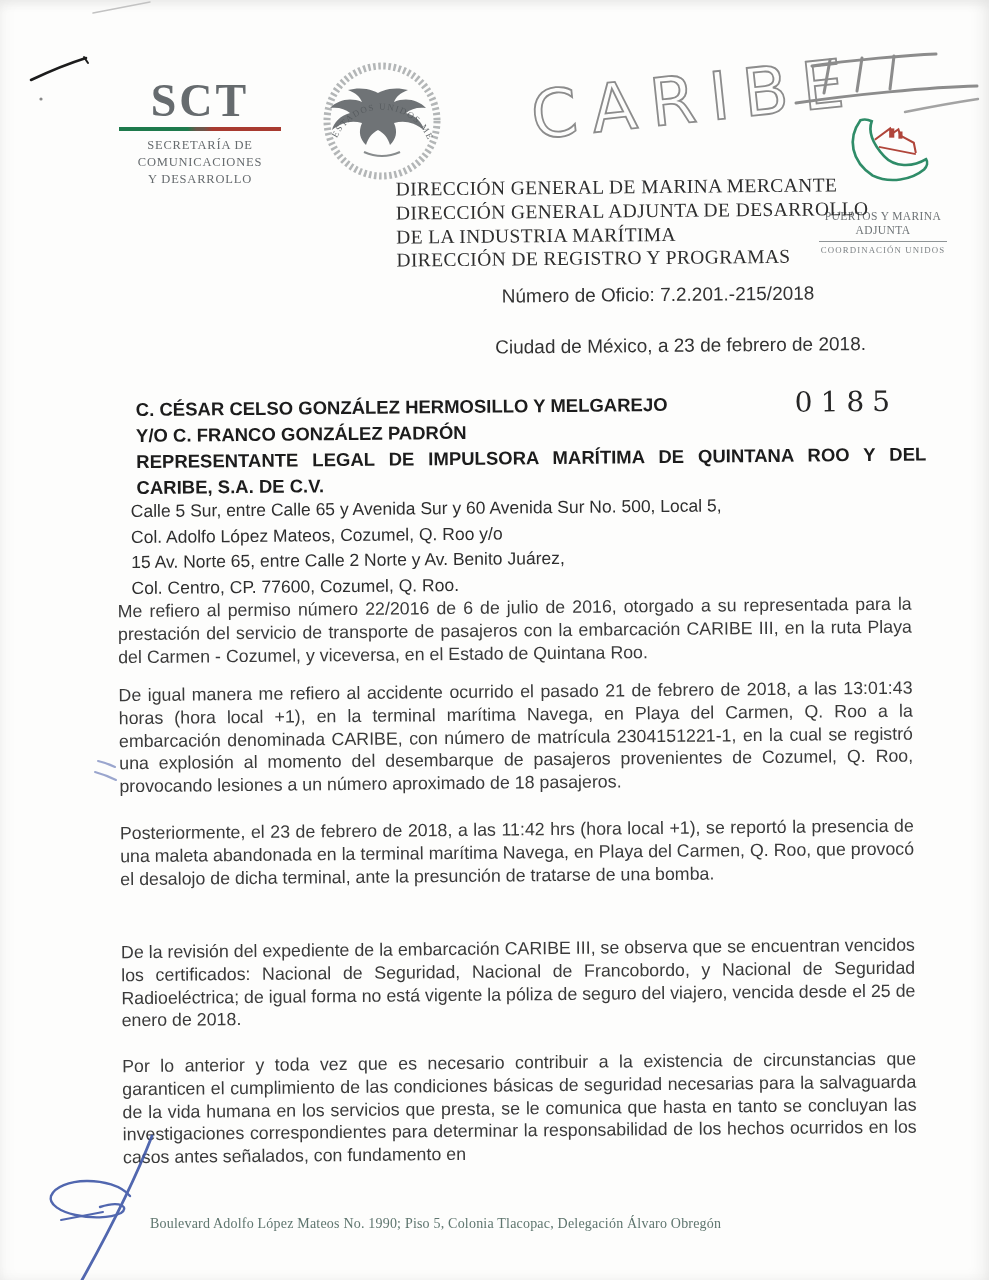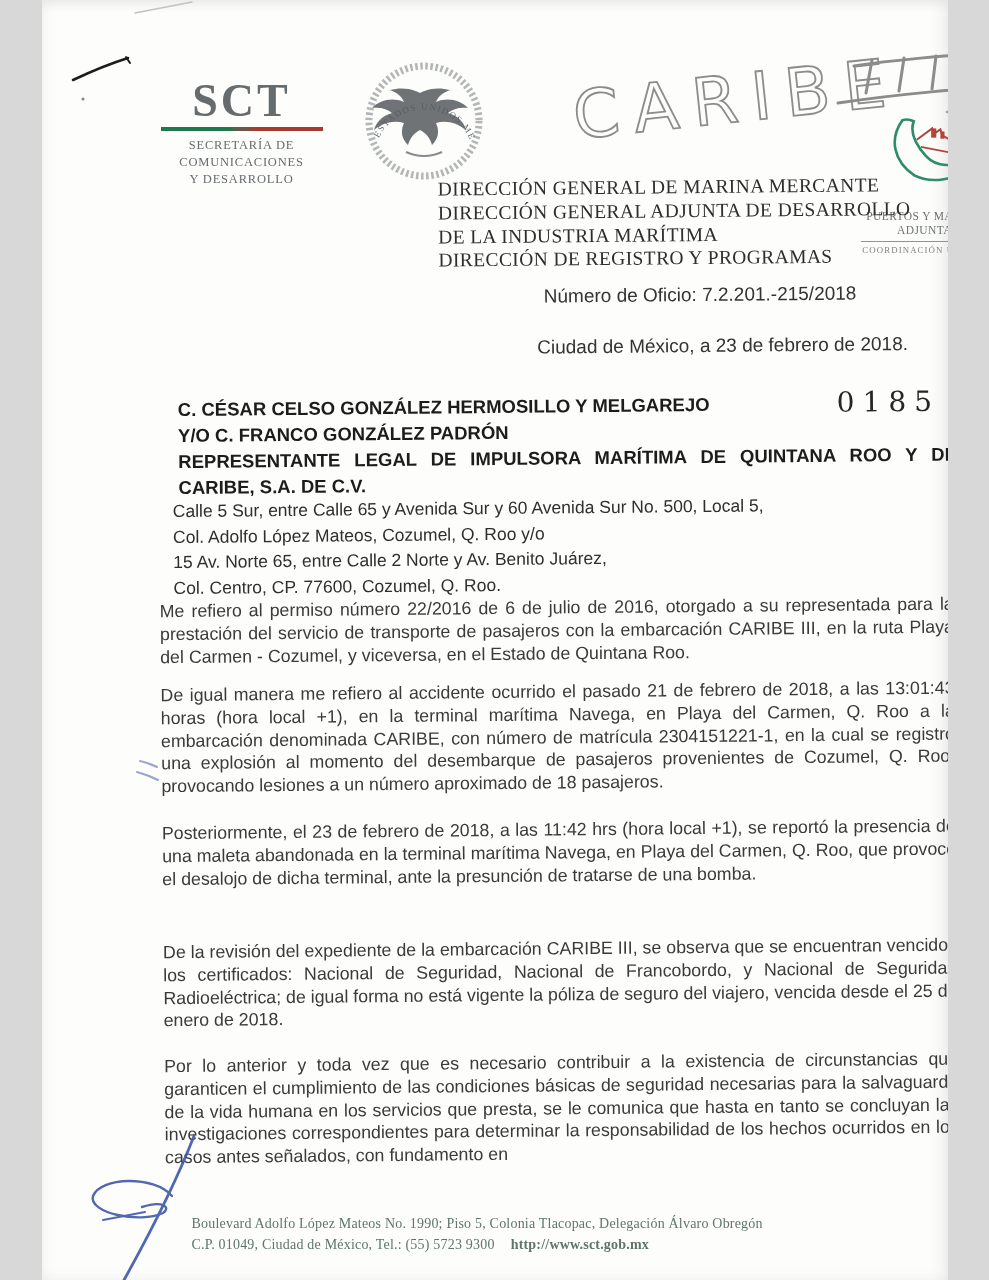--- a/index.html
+++ b/index.html
@@ -1,17 +1,17 @@
 <!DOCTYPE html>
 <html><head>
 <meta charset="utf-8">
 <style>
   html,body{margin:0;padding:0;background:#d8d8d8;}
   .page{
-    position:relative;width:906px;height:1280px;margin:0 auto;
+    position:relative;width:989px;height:1280px;margin:0 auto;
     background:#fdfdfc;overflow:hidden;
     box-shadow:inset -8px 0 14px rgba(0,0,0,.05), inset 0 6px 10px rgba(0,0,0,.04), inset 8px 0 14px rgba(0,0,0,.02);
     font-family:"Liberation Sans",sans-serif;color:#383838;
   }
   .abs{position:absolute;}
   
   .sct-logo{left:92px;top:78px;width:216px;text-align:center;color:#666b6e;}
   .sct-acronym{font-family:"Liberation Serif",serif;font-size:46px;font-weight:600;letter-spacing:3px;line-height:46px;}
   .sct-line{width:162px;height:4px;margin:3px auto 6px auto;
     background:linear-gradient(90deg,#1e7a4c 0%,#1e7a4c 42%,#6e564a 48%,#6e564a 52%,#a83b30 58%,#a83b30 100%);}
@@ -101,23 +101,20 @@
 
     <div class="abs para p1">Me refiero al permiso número 22/2016 de 6 de julio de 2016, otorgado a su representada para la prestación del servicio de transporte de pasajeros con la embarcación CARIBE III, en la ruta Playa del Carmen - Cozumel, y viceversa, en el Estado de Quintana Roo.</div>
     <div class="abs para p2">De igual manera me refiero al accidente ocurrido el pasado 21 de febrero de 2018, a las 13:01:43 horas (hora local +1), en la terminal marítima Navega, en Playa del Carmen, Q. Roo a la embarcación denominada CARIBE, con número de matrícula 2304151221-1, en la cual se registró una explosión al momento del desembarque de pasajeros provenientes de Cozumel, Q. Roo, provocando lesiones a un número aproximado de 18 pasajeros.</div>
     <div class="abs para p3">Posteriormente, el 23 de febrero de 2018, a las 11:42 hrs (hora local +1), se reportó la presencia de una maleta abandonada en la terminal marítima Navega, en Playa del Carmen, Q. Roo, que provocó el desalojo de dicha terminal, ante la presunción de tratarse de una bomba.</div>
     <div class="abs para p4">De la revisión del expediente de la embarcación CARIBE III, se observa que se encuentran vencidos los certificados: Nacional de Seguridad, Nacional de Francobordo, y Nacional de Seguridad Radioeléctrica; de igual forma no está vigente la póliza de seguro del viajero, vencida desde el 25 de enero de 2018.</div>
     <div class="abs para p5">Por lo anterior y toda vez que es necesario contribuir a la existencia de circunstancias que garanticen el cumplimiento de las condiciones básicas de seguridad necesarias para la salvaguarda de la vida humana en los servicios que presta, se le comunica que hasta en tanto se concluyan las investigaciones correspondientes para determinar la responsabilidad de los hechos ocurridos en los casos antes señalados, con fundamento en</div>
   </div>
 
   <div class="abs footer">
     <div>Boulevard Adolfo López Mateos No. 1990; Piso 5, Colonia Tlacopac, Delegación Álvaro Obregón</div>
-    <div>
-      <span>C.P. 01049, Ciudad de  México, Tel.: (55) 5723 9300</span><span class="url">http://www.sct.gob.mx</span>
-    </div>
   </div>
 
   <svg class="marks" viewBox="0 0 989 1280">
 
     <g>
       <circle cx="382" cy="121" r="55" fill="none" stroke="#6a6f72" stroke-width="7" stroke-dasharray="2.5 2.6" opacity="0.5"></circle>
       <defs>
           <path id="sealArc" d="M 336,140 A 50,50 0 0 1 428,140" fill="none"></path>
         </defs>
       <text font-family="Liberation Serif, serif" font-size="9" letter-spacing="1.4" fill="#565b5e" opacity="0.9">

